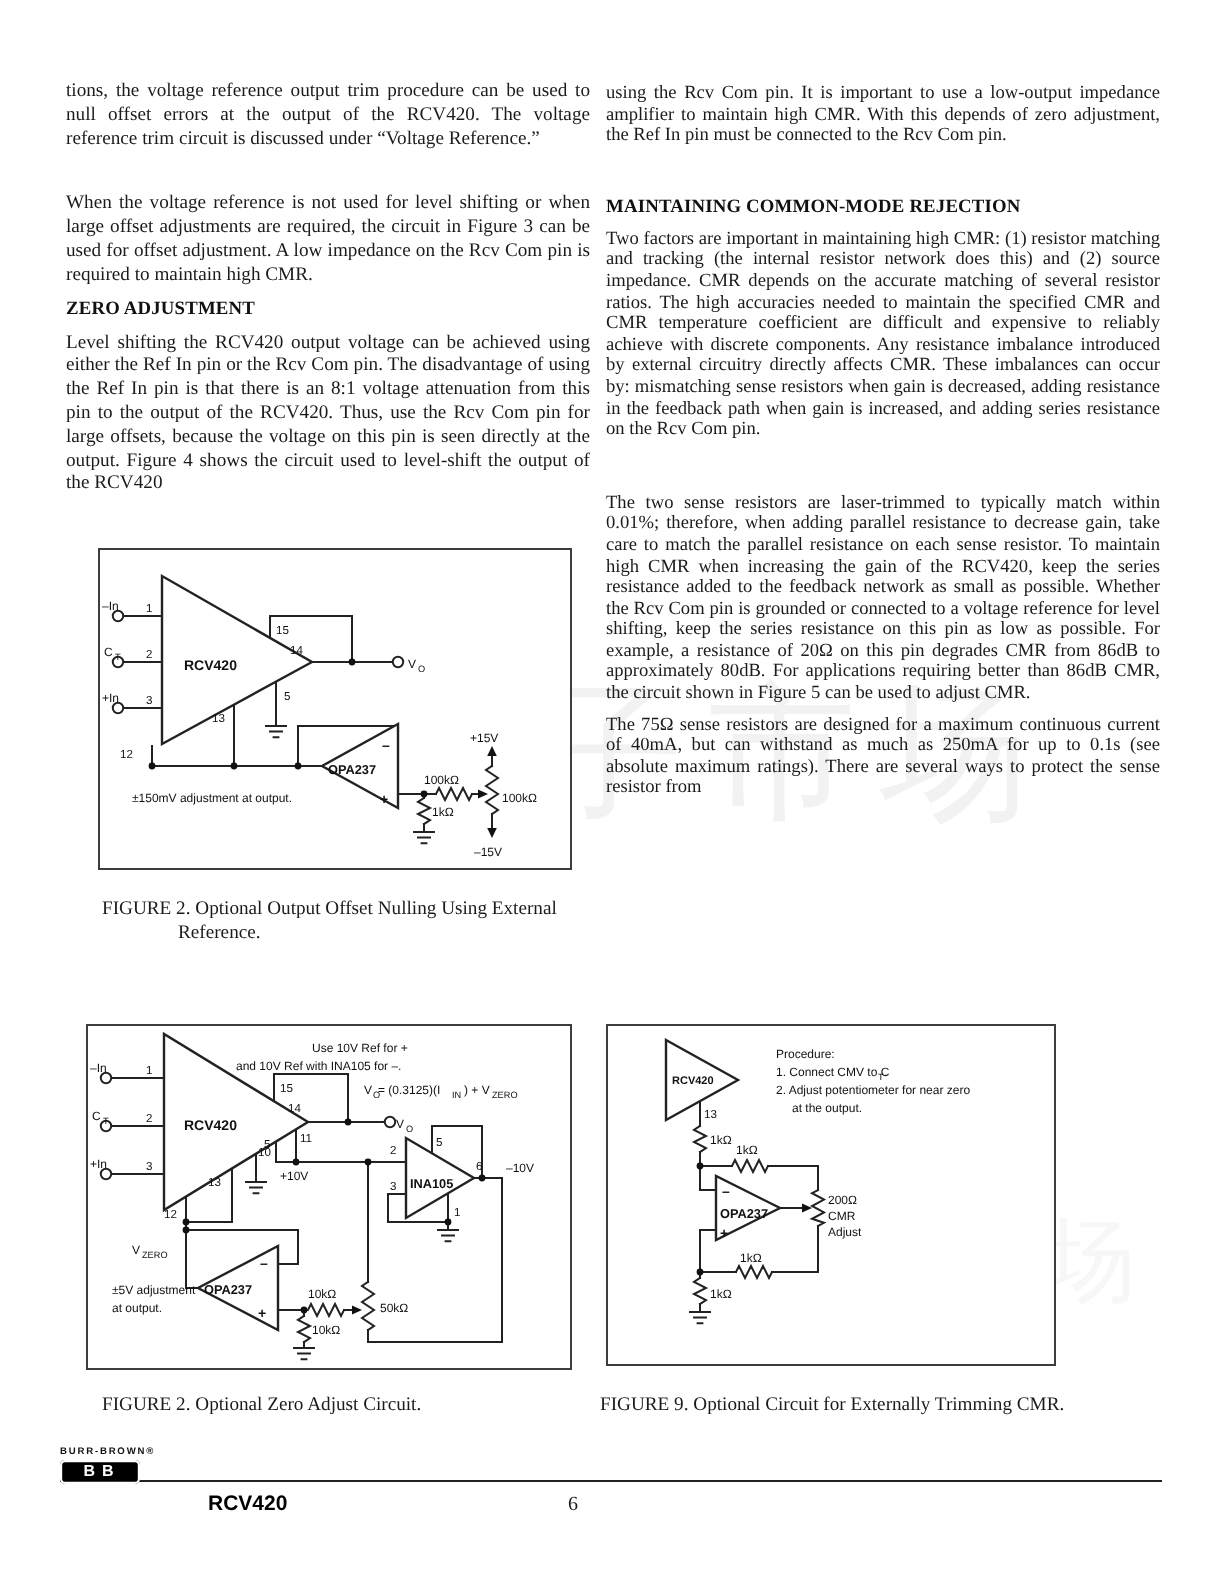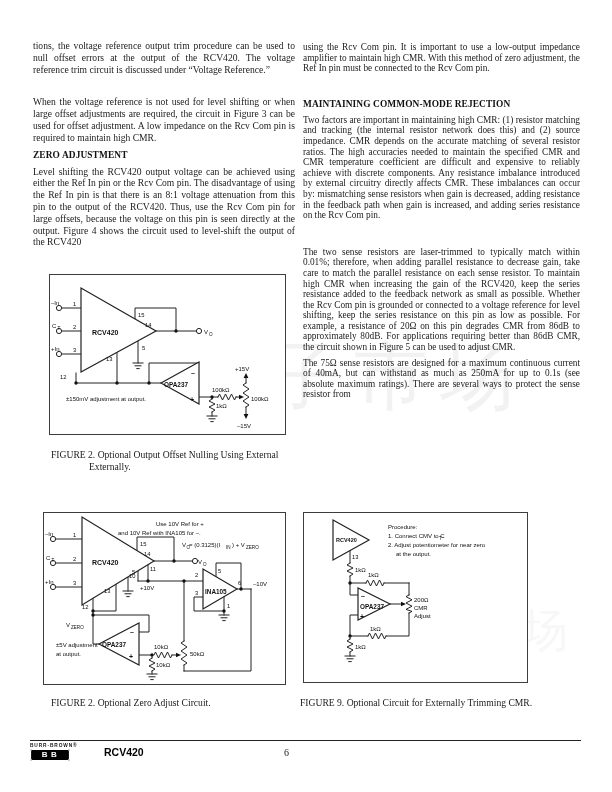--- a/index.html
+++ b/index.html
@@ -42,21 +42,21 @@
   .lbl{font:6px "Liberation Sans",sans-serif}
   .pin{font:5.8px "Liberation Sans",sans-serif}
   .amp{font:bold 7px "Liberation Sans",sans-serif}
   .amp2{font:bold 6.4px "Liberation Sans",sans-serif}
   .amps{font:bold 5.5px "Liberation Sans",sans-serif}
   .sub{font:4.6px "Liberation Sans",sans-serif}
   .sgn{font:bold 7px "Liberation Sans",sans-serif}
 
   
   #rule{position:absolute;left:30px;top:740px;width:551px;border-top:1.1px solid #222}
-  #brand{position:absolute;left:30px;top:743px;width:70px}
+  #brand{position:absolute;left:30px;top:724px;width:70px}
   #brand .bt{font:bold 4.8px "Liberation Sans",sans-serif;letter-spacing:.9px;color:#111;white-space:nowrap}
   #brand .bb{width:40px;height:12px;background:#000;border-radius:2.5px;box-shadow:inset 0 0 0 1.1px #fff;
              color:#fff;text-align:center;font:bold 8px "Liberation Sans",sans-serif;
              letter-spacing:3.5px;line-height:12px;margin-top:1px;text-indent:2px}
   #part{position:absolute;left:104px;top:746px;font:bold 10.5px "Liberation Sans",sans-serif;color:#000}
   #pageno{position:absolute;left:284px;top:747px;font-size:10px}
 
   #wm{position:absolute;left:182px;top:328px;font-size:74px;letter-spacing:12px;
       font-family:"DejaVu Sans",sans-serif;color:#9a9a9a;opacity:.12;white-space:nowrap;pointer-events:none}
   #wm2{position:absolute;left:360px;top:600px;font-size:46px;letter-spacing:8px;
@@ -71,21 +71,21 @@
   <div id="wm2">电子市场</div>
 
   <div id="colL" class="col">
     <p class="p1">tions, the voltage reference output trim procedure can be used to null offset errors at the output of the RCV420. The voltage reference trim circuit is discussed under “Voltage Reference.”</p>
     <p class="p2">When the voltage reference is not used for level shifting or when large offset adjustments are required, the circuit in Figure 3 can be used for offset adjustment. A low impedance on the Rcv Com pin is required to maintain high CMR.</p>
     <h3>ZERO ADJUSTMENT</h3>
     <p class="p3">Level shifting the RCV420 output voltage can be achieved using either the Ref In pin or the Rcv Com pin. The disadvantage of using the Ref In pin is that there is an 8:1 voltage attenuation from this pin to the output of the RCV420. Thus, use the Rcv Com pin for large offsets, because the voltage on this pin is seen directly at the output. Figure 4 shows the circuit used to level-shift the output of the RCV420</p>
   </div>
 
   <div id="colR" class="col">
-    <p class="p1">using the Rcv Com pin. It is important to use a low-output impedance amplifier to maintain high CMR. With this method of zero adjustment, the Ref In pin must be connected to the Rcv Com pin.</p>
+    <p class="p1">using the Rcv Com pin. It is important to use a low-output impedance amplifier to maintain high CMR. With this depends of zero adjustment, the Ref In pin must be connected to the Rcv Com pin.</p>
     <h3 class="h1">MAINTAINING COMMON-MODE REJECTION</h3>
     <p class="p2">Two factors are important in maintaining high CMR: (1) resistor matching and tracking (the internal resistor network does this) and (2) source impedance. CMR depends on the accurate matching of several resistor ratios. The high accuracies needed to maintain the specified CMR and CMR temperature coefficient are difficult and expensive to reliably achieve with discrete components. Any resistance imbalance introduced by external circuitry directly affects CMR. These imbalances can occur by: mismatching sense resistors when gain is decreased, adding resistance in the feedback path when gain is increased, and adding series resistance on the Rcv Com pin.</p>
     <p class="p3">The two sense resistors are laser-trimmed to typically match within 0.01%; therefore, when adding parallel resistance to decrease gain, take care to match the parallel resistance on each sense resistor. To maintain high CMR when increasing the gain of the RCV420, keep the series resistance added to the feedback network as small as possible. Whether the Rcv Com pin is grounded or connected to a voltage reference for level shifting, keep the series resistance on this pin as low as possible. For example, a resistance of 20Ω on this pin degrades CMR from 86dB to approximately 80dB. For applications requiring better than 86dB CMR, the circuit shown in Figure 5 can be used to adjust CMR.</p>
     <p class="p4">The 75Ω sense resistors are designed for a maximum continuous current of 40mA, but can withstand as much as 250mA for up to 0.1s (see absolute maximum ratings). There are several ways to protect the sense resistor from</p>
   </div>
 
   <div id="fig3" class="figbox">
     <svg width="234" height="158" viewBox="0 0 234 158">
       <g>
         <line class="w" x1="12" y1="33" x2="31" y2="33"></line>
@@ -158,21 +158,21 @@
       <text class="lbl" x="162" y="117">100kΩ</text>
       <text class="lbl" x="201" y="126">100kΩ</text>
       <text class="lbl" x="166" y="133">1kΩ</text>
       <text class="lbl" x="185" y="96">+15V</text>
       <text class="lbl" x="187" y="153">–15V</text>
       <text class="lbl" x="16" y="126">±150mV adjustment at output.</text>
     </svg>
   </div>
   <div id="cap3" class="caption">
     <span>FIGURE 2. Optional Output Offset Nulling Using External</span>
-    <span class="l2">Externally.</span>
+    <span class="l2">Reference.</span>
   </div>
 
   <div id="fig4" class="figbox">
     <svg width="240" height="170" viewBox="0 0 240 170">
       <g>
         <line class="w" x1="12" y1="26" x2="38" y2="26"></line>
         <line class="w" x1="12" y1="50" x2="38" y2="50"></line>
         <line class="w" x1="12" y1="74" x2="38" y2="74"></line>
         <line class="w" x1="110" y1="48" x2="148" y2="48"></line>
         <polyline class="w" points="93,37 93,24 130,24 130,48"></polyline>

